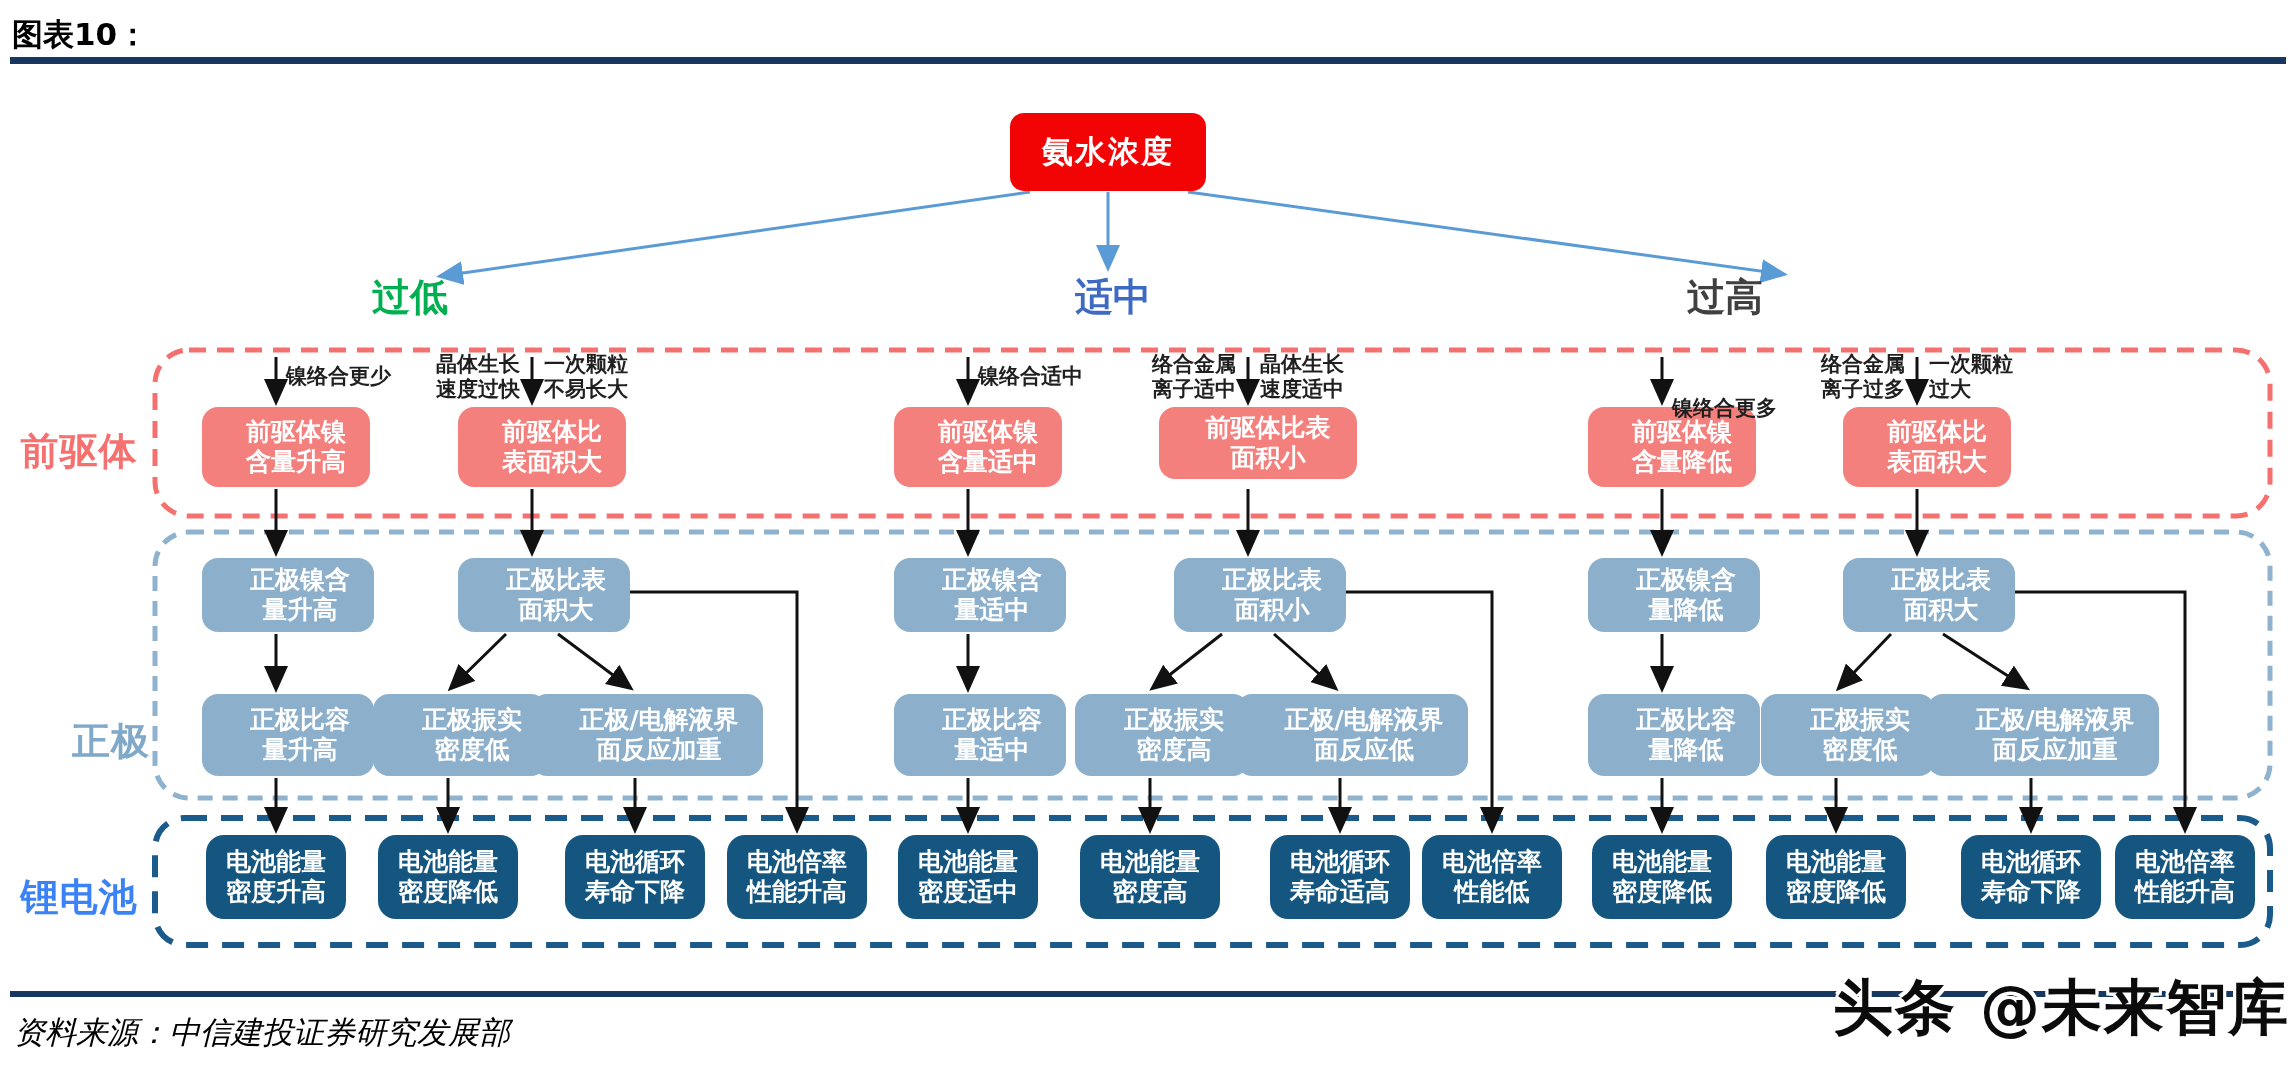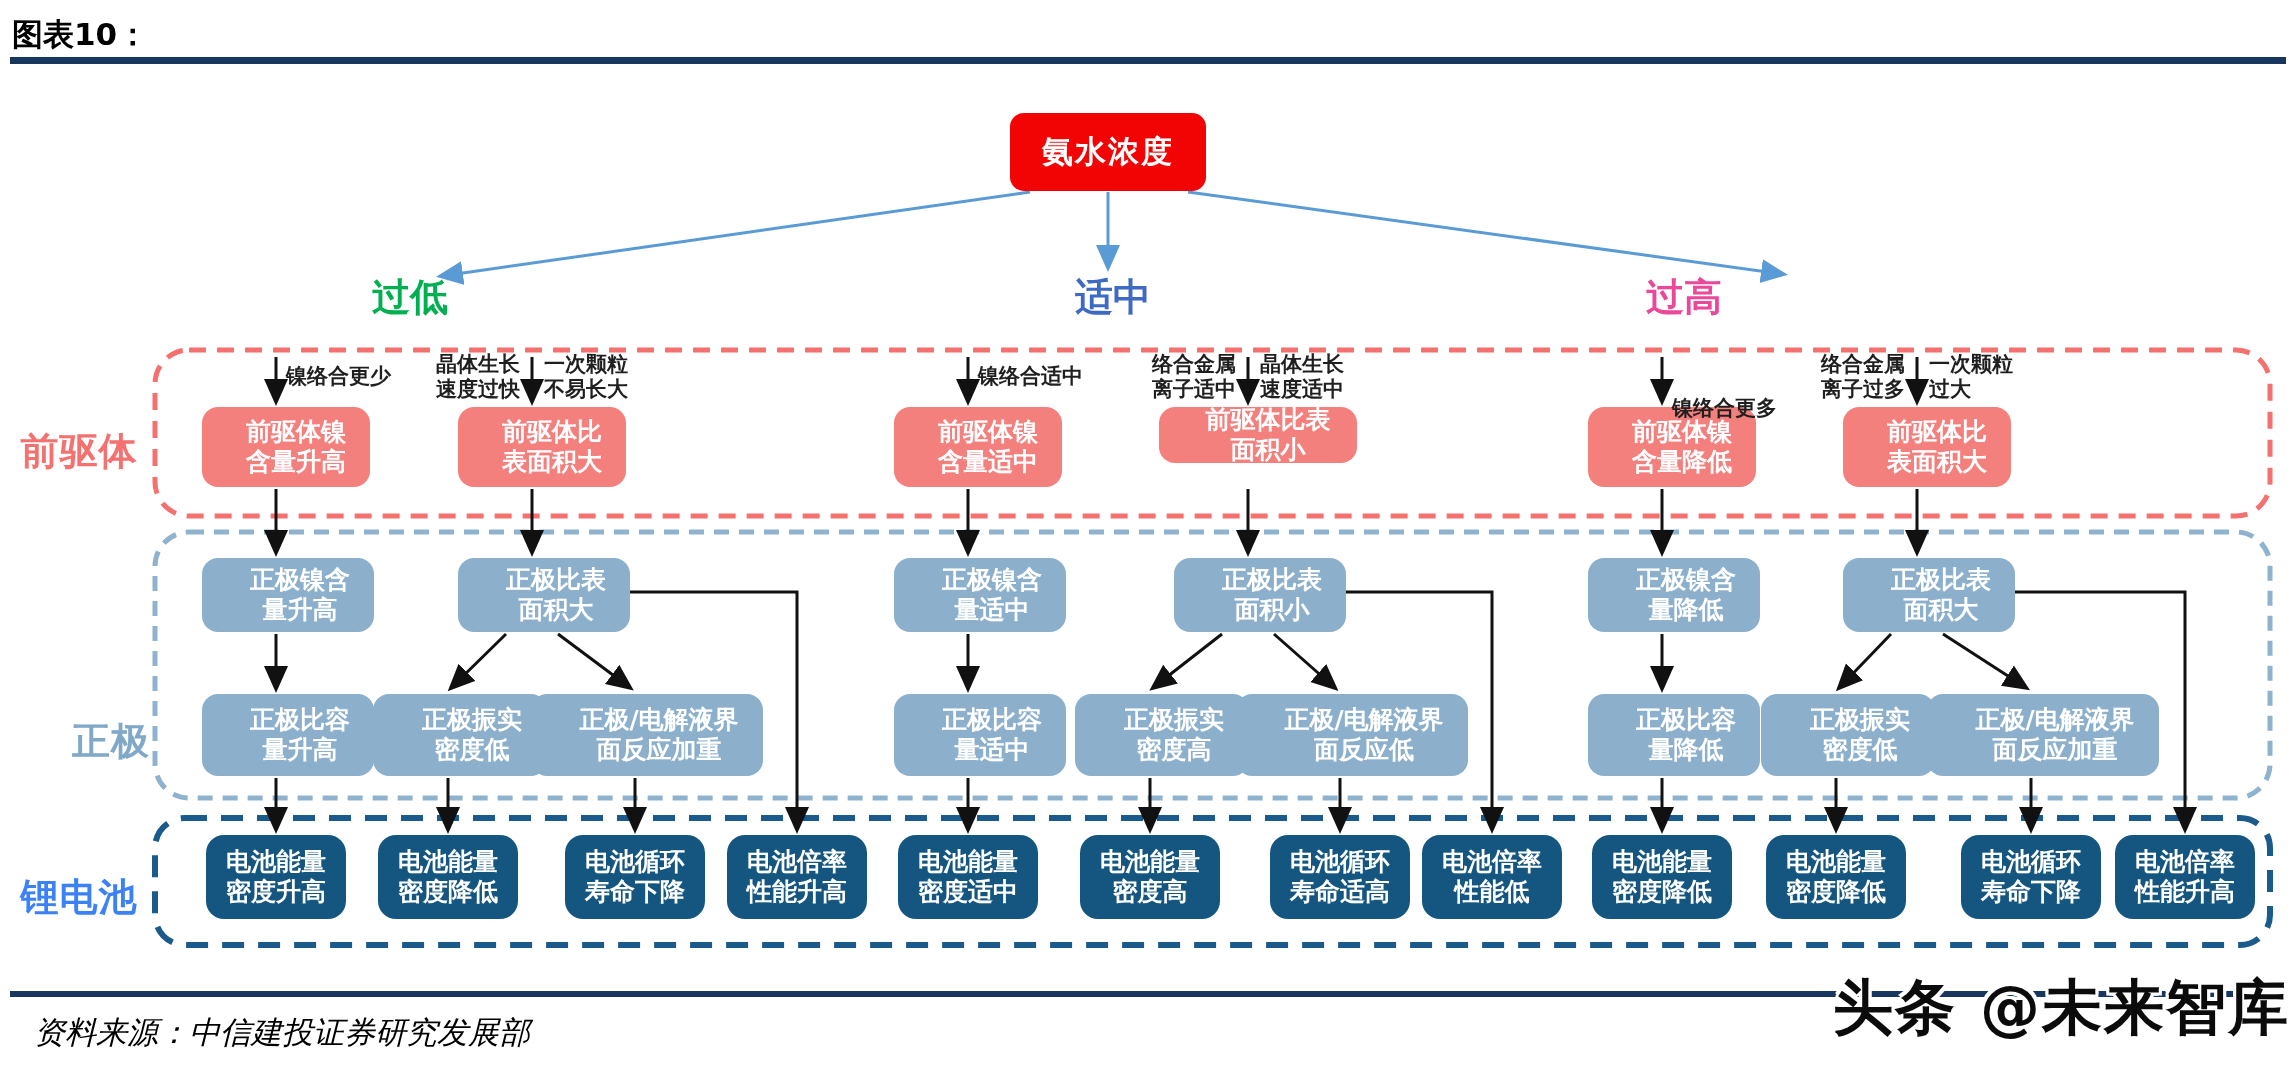--- a/index.html
+++ b/index.html
@@ -35,21 +35,21 @@
     white-space:pre-line;}
   .node.pink{background:#F4807E;padding-left:20px;}
   .node.cat{background:#8CB0CC;padding-left:24px;}
   .node.bat{background:#14567F;border-radius:18px;}
   
   .alabel{position:absolute;font-size:21px;font-weight:bold;color:#1F1F1F;
     line-height:25px;white-space:pre-line;}
   .alabel.right-align{text-align:right;}
   
   .source{position:absolute;left:14px;top:1012px;font-size:31px;color:#000;
-    font-style:italic;font-family:"Liberation Serif","DejaVu Serif",serif;white-space:nowrap;margin-left:20px;}
+    font-style:italic;font-family:"Liberation Serif","DejaVu Serif",serif;white-space:nowrap;}
   .watermark{position:absolute;right:6px;top:968px;font-size:60px;font-weight:bold;color:#0b0b0b;
     letter-spacing:2px;white-space:nowrap;
     text-shadow:-3px -3px 0 #fff,3px -3px 0 #fff,-3px 3px 0 #fff,3px 3px 0 #fff,0 -3px 0 #fff,0 3px 0 #fff,-3px 0 0 #fff,3px 0 0 #fff;}
 </style>
 </head>
 <body>
 
 <div class="stage">
 
   <div class="title-row">
@@ -110,21 +110,21 @@
         <line x1="1662" y1="778" x2="1662" y2="828" marker-end="url(#mBlack)"></line>
         <line x1="1836" y1="778" x2="1836" y2="828" marker-end="url(#mBlack)"></line>
         <line x1="2031" y1="778" x2="2031" y2="828" marker-end="url(#mBlack)"></line>
       </g>
   </svg>
 
   <div class="root-box">氨水浓度</div>
 
   <div class="branch-label" style="left: 330px; color: rgb(0, 176, 80);">过低</div>
   <div class="branch-label" style="left: 1033px; color: rgb(63, 106, 196);">适中</div>
-  <div class="branch-label" style="left: 1604px; color: #ec4899;">过高</div>
+  <div class="branch-label" style="left: 1645px; color: #404040;">过高</div>
 
   <div class="band-label pre">前驱体</div>
   <div class="band-label cat">正极</div>
   <div class="band-label bat">锂电池</div>
 
   <div id="nodesLayer">
       <div class="node pink" style="left: 202px; top: 407px; width: 148px; height: 80px;">前驱体镍
 含量升高</div>
       <div class="node pink" style="left: 458px; top: 407px; width: 148px; height: 80px;">前驱体比
 表面积大</div>
@@ -141,21 +141,21 @@
       <div class="node bat" style="left: 206px; top: 835px; width: 140px; height: 84px;">电池能量
 密度升高</div>
       <div class="node bat" style="left: 378px; top: 835px; width: 140px; height: 84px;">电池能量
 密度降低</div>
       <div class="node bat" style="left: 565px; top: 835px; width: 140px; height: 84px;">电池循环
 寿命下降</div>
       <div class="node bat" style="left: 727px; top: 835px; width: 140px; height: 84px;">电池倍率
 性能升高</div>
       <div class="node pink" style="left: 894px; top: 407px; width: 148px; height: 80px;">前驱体镍
 含量适中</div>
-      <div class="node pink" style="left: 1159px; top: 407px; width: 178px; height: 56px;">前驱体比表
+      <div class="node pink" style="left: 1159px; top: 407px; width: 178px; height: 72px;">前驱体比表
 面积小</div>
       <div class="node cat" style="left: 894px; top: 558px; width: 148px; height: 74px;">正极镍含
 量适中</div>
       <div class="node cat" style="left: 1174px; top: 558px; width: 148px; height: 74px;">正极比表
 面积小</div>
       <div class="node cat" style="left: 894px; top: 694px; width: 148px; height: 82px;">正极比容
 量适中</div>
       <div class="node cat" style="left: 1075px; top: 694px; width: 150px; height: 82px;">正极振实
 密度高</div>
       <div class="node cat" style="left: 1236px; top: 694px; width: 208px; height: 82px;">正极/电解液界

